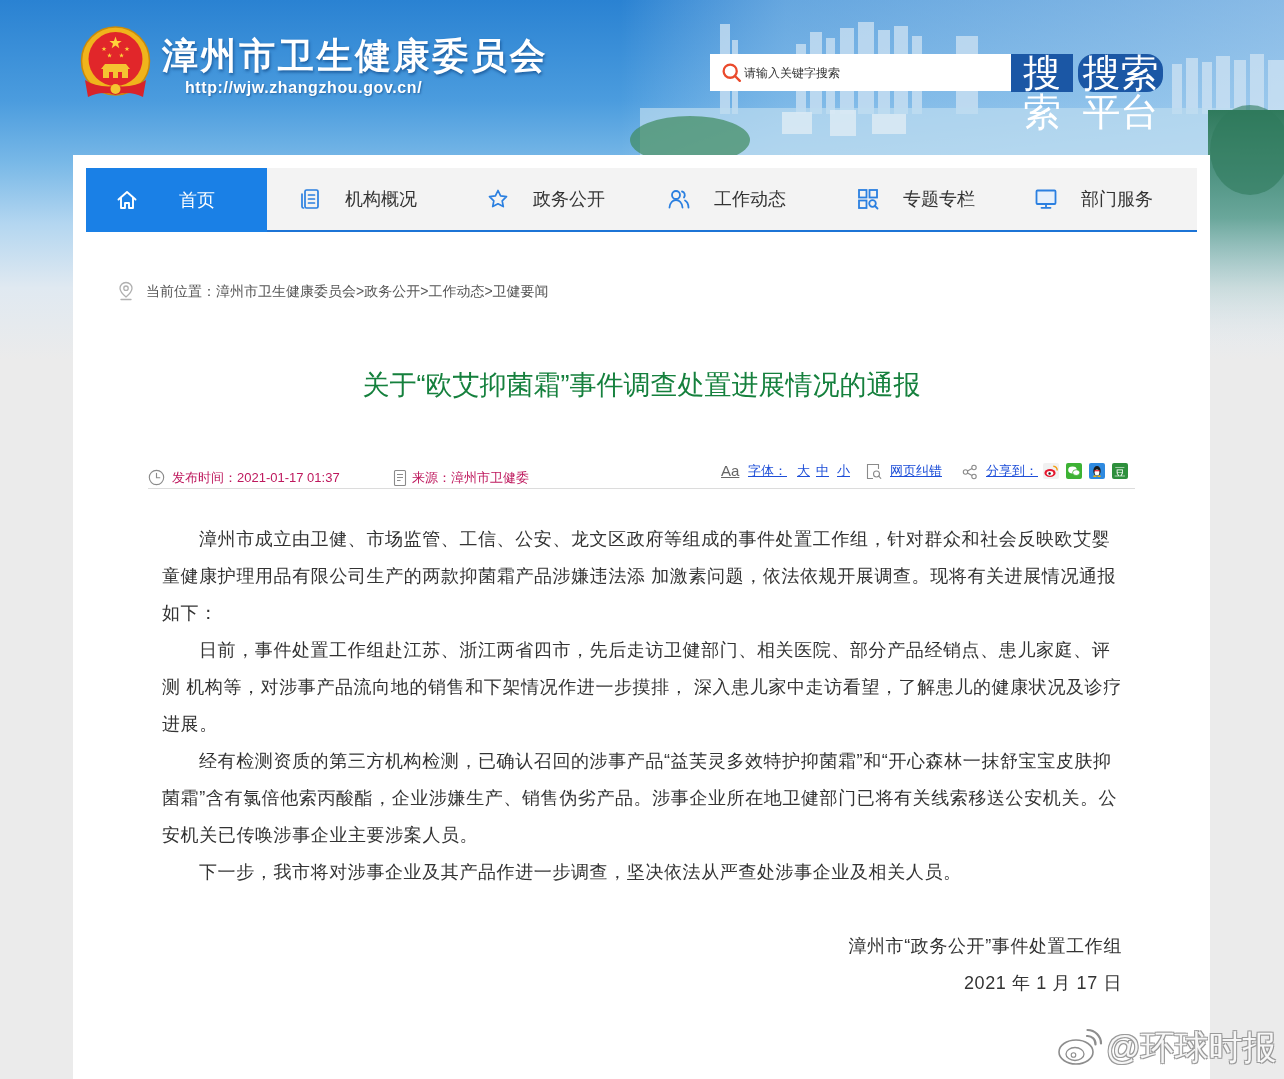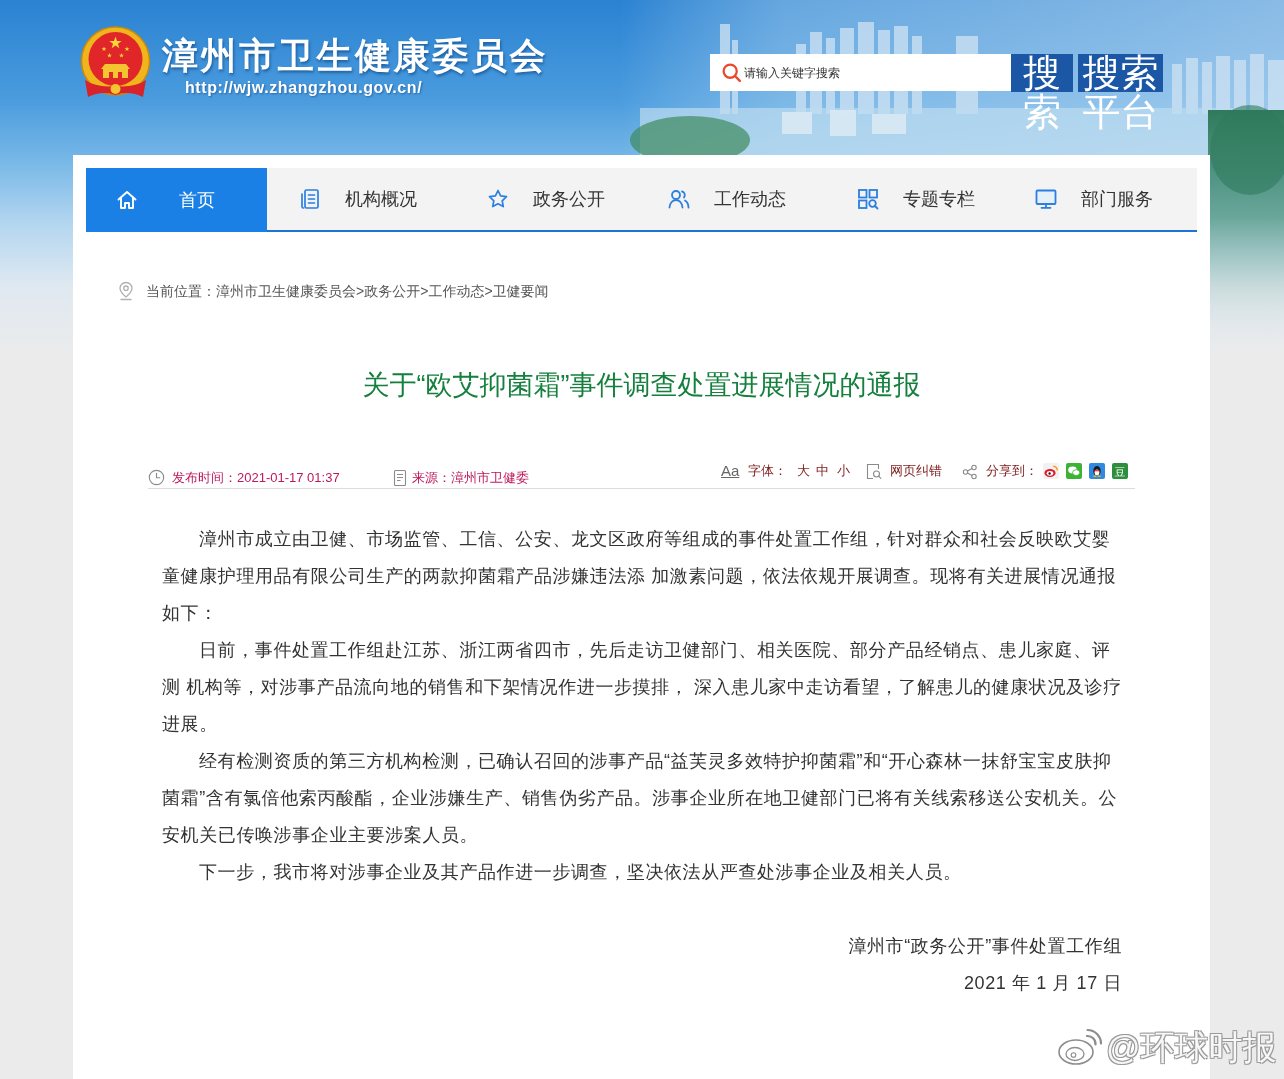--- a/index.html
+++ b/index.html
@@ -16,21 +16,21 @@
     color: #fff; letter-spacing: .6px; white-space: nowrap; text-shadow: 1px 1px 2px rgba(0,50,110,.5); }
   .search-box { position: absolute; left: 698px; top: 54px; width: 307px; height: 37px; background: #fff; margin-left: 12px; }
   .search-box .s-icon { position: absolute; left: 11px; top: 8px; width: 21px; height: 21px; color: #ea4a2c; }
   .search-box input { position: absolute; left: 34px; top: 0; width: 265px; height: 37px; border: 0; outline: 0;
     background: transparent; font-size: 12px; color: #333; font-family: "Liberation Sans", "DejaVu Sans", sans-serif; }
   .search-box input::placeholder { color: #333; }
   .search-btn { position: absolute; top: 54px; height: 38px; background: #1b57a5; color: #fff; font-size: 38px;
     line-height: 39px; text-align: center; cursor: pointer; }
   .search-btn span { display: block; white-space: nowrap; }
   .btn-a { left: 1011px; width: 62px; }
-  .btn-b { left: 1078px; width: 85px; }
+  .btn-b { left: 1078px; width: 85px; border-radius: 16px; }
 
   
   .panel { position: absolute; left: 73px; top: 155px; width: 1137px; height: 924px; background: #fff; }
   .nav { position: absolute; left: 13px; top: 13px; width: 1111px; height: 64px; background: #f3f3f3;
     border-bottom: 2px solid #1c74d6; display: flex; }
   .nav-item { height: 62px; display: flex; align-items: center; padding-left: 31px; color: #333; font-size: 18px;
     cursor: pointer; white-space: nowrap; }
   .nav-item .n-icon { width: 24px; height: 24px; color: #2a7fe0; flex: none; margin-right: 23px; }
   .nav-item.active { background: #1a80e6; color: #fff; height: 64px; padding-left: 29px; }
   .nav-item.active .n-icon { color: #fff; margin-right: 40px; }
@@ -43,21 +43,21 @@
 
   .bc-icon { position: absolute; left: 45px; top: 126px; width: 16px; height: 20px; color: #b0b0b0; }
   .breadcrumb { position: absolute; left: 73px; top: 126px; font-size: 14px; line-height: 20px; color: #555; white-space: nowrap; }
   .breadcrumb a { color: #555; text-decoration: none; cursor: pointer; }
 
   .title { position: absolute; left: 0; top: 212px; width: 1137px; text-align: center; font-size: 27px; line-height: 36px;
     color: #15803d; font-weight: normal; white-space: nowrap; }
 
   .meta-l { position: absolute; top: 314px; font-size: 13px; line-height: 18px; color: #be185d; white-space: nowrap; }
   .meta-ico { position: absolute; color: #8a8a8a; }
-  .meta-r { position: absolute; top: 306px; font-size: 13px; line-height: 20px; color: #7f1d1d; white-space: nowrap; }
+  .meta-r { position: absolute; top: 306px; font-size: 13px; line-height: 20px; color: #1d4ed8; white-space: nowrap; text-decoration: underline; }
   .meta-r.click { cursor: pointer; }
   .aa { font-size: 15px; text-decoration: underline; color: #666; }
   .share-ico { position: absolute; top: 308px; width: 16px; height: 16px; cursor: pointer; }
   .meta-line { position: absolute; left: 75px; top: 333px; width: 987px; height: 1px; background: #dcdcdc; }
 
   .body { position: absolute; left: 89px; top: 366px; width: 960px; font-size: 18px; line-height: 37px;
     letter-spacing: .6px; color: #333; }
   .line { white-space: nowrap; }
   .line.first { padding-left: 37px; }
   .signature { margin-top: 37px; text-align: right; }

